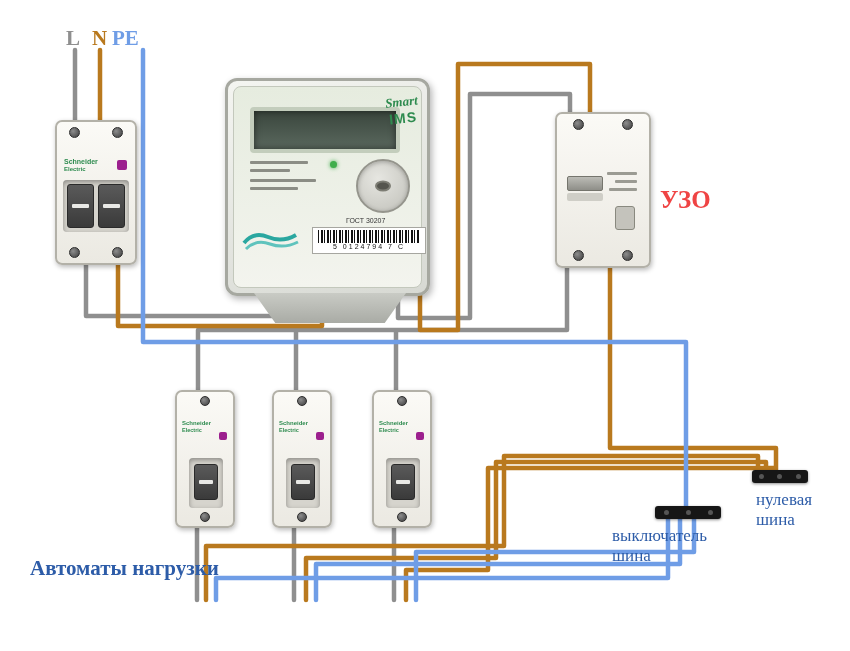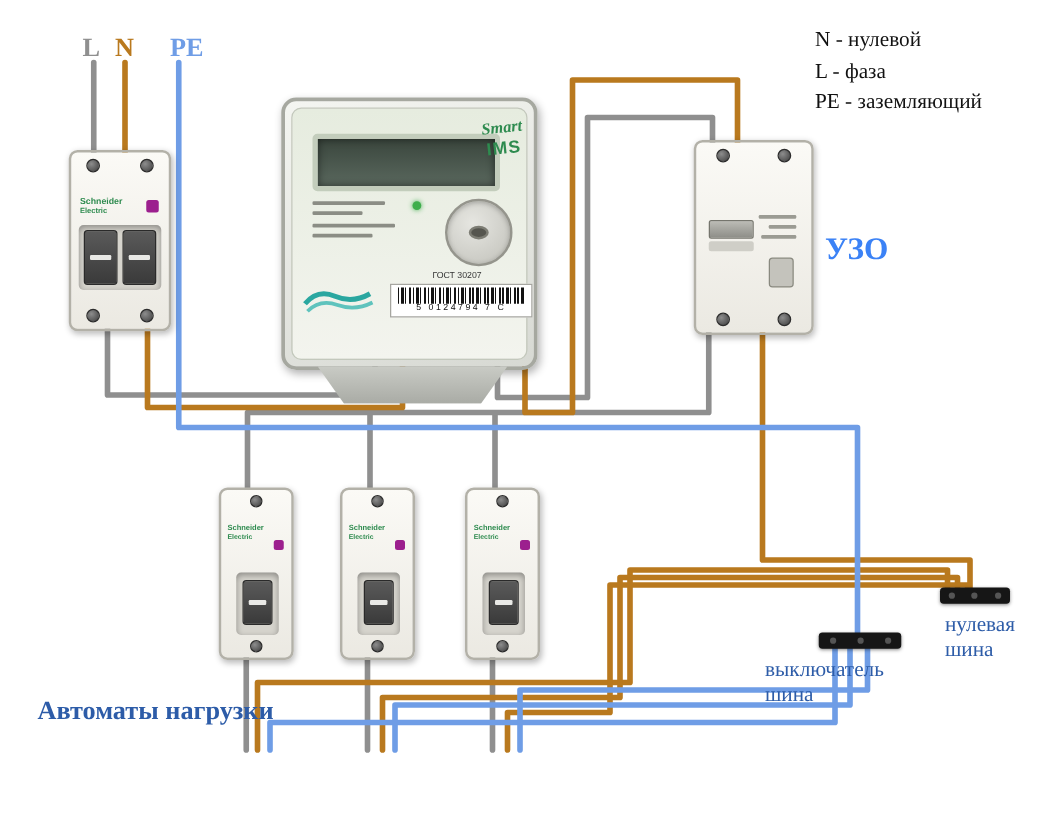--- a/index.html
+++ b/index.html
@@ -93,21 +93,21 @@
   
   .bus { position: absolute; height: 13px; background: #161616; border-radius: 3px; z-index: 2;
          box-shadow: 0 1px 3px rgba(0,0,0,.45); display: flex; align-items: center; justify-content: space-around; }
   .bus-neutral { left: 752px; top: 470px; width: 56px; }
   .bus-ground { left: 655px; top: 506px; width: 66px; }
   .bus i { width: 5px; height: 5px; border-radius: 50%; background: #555; }
 
   
   .lbl { position: absolute; z-index: 5; font-family: "Liberation Serif", "DejaVu Serif", serif; }
   .lbl-term { font-size: 21px; font-weight: bold; }
-  .lbl-L { left: 66px; top: 26px; } .lbl-N { left: 92px; top: 26px; } .lbl-PE { left: 136px; top: 26px; }
+  .lbl-L { left: 66px; top: 26px; } .lbl-N { left: 92px; top: 26px; } .lbl-PE { left: 112px; top: 26px; }
   .lbl-main-breaker { left: 8px; top: 84px; width: 168px; font-size: 17px; line-height: 1.18; }
   .lbl-rcd { left: 660px; top: 186px; font-size: 25px; font-weight: bold; }
   .lbl-loads { left: 30px; top: 556px; font-size: 21px; font-weight: bold; }
   .lbl-nbus { left: 756px; top: 490px; width: 82px; font-size: 17px; line-height: 1.18; }
   .lbl-gbus { left: 612px; top: 526px; width: 112px; font-size: 17px; line-height: 1.18; }
   .legend { position: absolute; left: 652px; top: 20px; z-index: 5;
             font-family: "Liberation Serif", "DejaVu Serif", serif; font-size: 17px; color: #111; line-height: 1.45; }
 </style>
 </head>
 <body>
@@ -237,24 +237,19 @@
   <div class="bus bus-ground">
       <i></i>
       <i></i>
       <i></i>
     </div>
 
   <div class="lbl lbl-term lbl-L" style="color: rgb(143, 143, 143);">L</div>
   <div class="lbl lbl-term lbl-N" style="color: rgb(185, 121, 30);">N</div>
   <div class="lbl lbl-term lbl-PE" style="color: rgb(111, 157, 230);">PE</div>
 
-  <div class="lbl lbl-rcd" style="color: #3b82f6;">УЗО</div>
+  <div class="lbl lbl-rcd" style="color: #ef4444;">УЗО</div>
   <div class="lbl lbl-nbus" style="color: rgb(45, 92, 168);">нулевая шина</div>
   <div class="lbl lbl-loads" style="color: rgb(45, 92, 168);">Автоматы нагрузки</div>
   <div class="lbl lbl-gbus" style="color: rgb(45, 92, 168);">выключатель шина</div>
 
-  <div class="legend">
-    <div>N - нулевой</div>
-    <div>L - фаза</div>
-    <div>PE - заземляющий</div>
-  </div>
 
 </div>
 
 </body></html>

